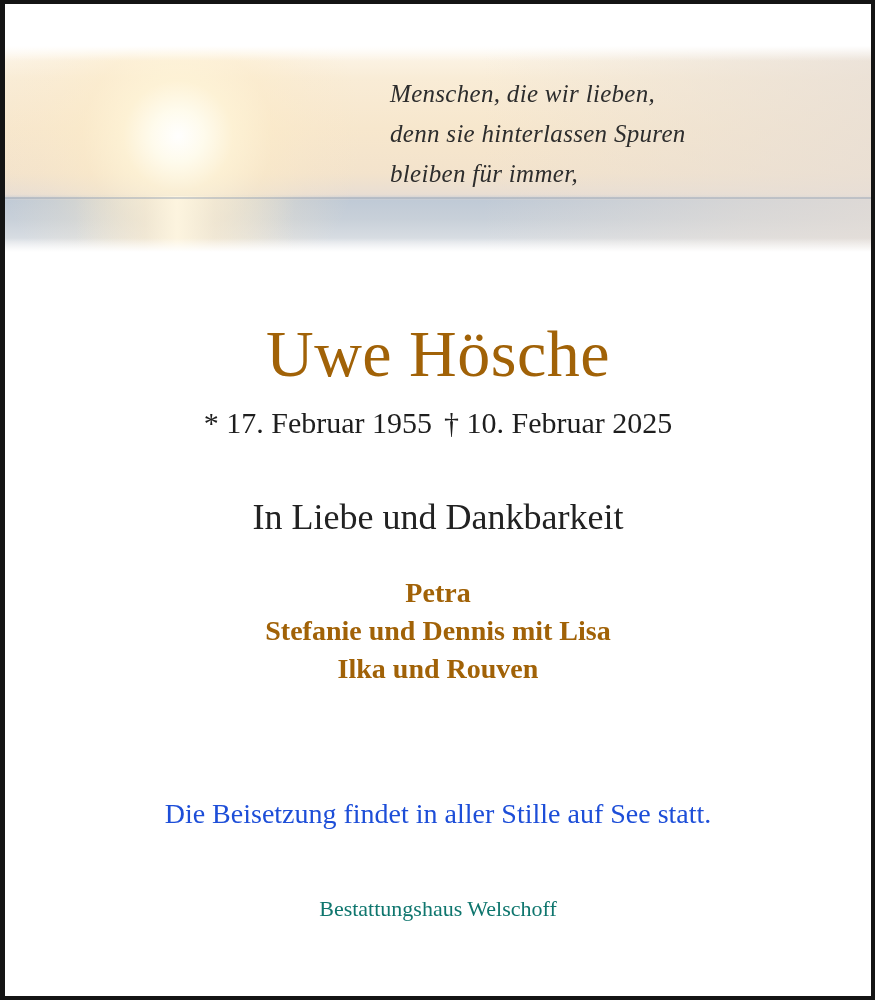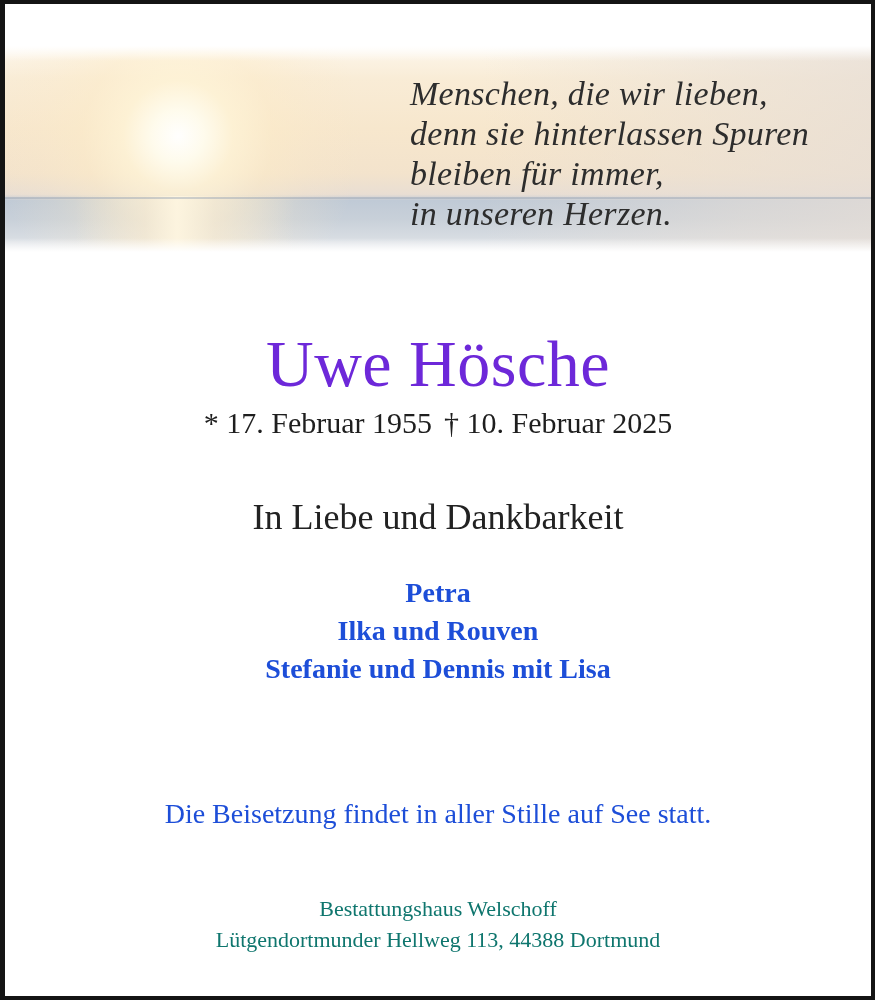--- a/index.html
+++ b/index.html
@@ -90,41 +90,40 @@
     height: 14px;
     background: linear-gradient(rgba(255,255,255,0), #ffffff);
   }
 
   
   .poem {
     position: absolute;
     left: 385px;
     top: 70px;
     font-style: italic;
-    font-size: 34px;
+    font-size: 25px;
     line-height: 40px;
     color: #2d2d2d;
     letter-spacing: 0.3px;
     white-space: nowrap;
-    margin-left: 20px;
   }
 
   
   .centered {
     position: absolute;
     left: 0;
     width: 100%;
     text-align: center;
     white-space: nowrap;
   }
   .name {
-    top: 324px;
+    top: 314px;
     font-size: 66px;
     line-height: 72px;
-    color: #6d28d9;
+    color: #a16207;
     letter-spacing: 0.5px;
   }
   .dates {
     top: 400px;
     font-size: 30px;
     line-height: 38px;
   }
   .dates .death {
     margin-left: 12px;
   }
@@ -132,21 +131,21 @@
     top: 496px;
     font-size: 36px;
     line-height: 34px;
     color: #222222;
   }
   .family {
     top: 570px;
     font-size: 28px;
     line-height: 38px;
     font-weight: bold;
-    color: #1d4ed8;
+    color: #a16207;
   }
   .announcement {
     top: 792px;
     font-size: 28px;
     line-height: 36px;
     color: #1d4ed8;
   }
   .funeral-home {
     top: 889px;
     font-size: 22px;
@@ -165,37 +164,35 @@
     <div class="reflection"></div>
     <div class="horizon-line"></div>
     <div class="fade-top"></div>
     <div class="fade-bottom"></div>
   </div>
 
   <div class="poem">
     <div>Menschen, die wir lieben,</div>
     <div>denn sie hinterlassen Spuren</div>
     <div>bleiben für immer,</div>
-    <div>in unseren Herzen.</div>
   </div>
 
   <div class="centered name">Uwe Hösche</div>
 
   <div class="centered dates">
     <span class="birth">* 17. Februar 1955</span><span class="death">† 10. Februar 2025</span>
   </div>
 
   <div class="centered intro">In Liebe und Dankbarkeit</div>
 
   <div class="centered family">
     <div>Petra</div>
+    <div>Stefanie und Dennis mit Lisa</div>
     <div>Ilka und Rouven</div>
-    <div>Stefanie und Dennis mit Lisa</div>
   </div>
 
   <div class="centered announcement">Die Beisetzung findet in aller Stille auf See statt.</div>
 
   <div class="centered funeral-home">
     <div>Bestattungshaus Welschoff</div>
-    <div>Lütgendortmunder Hellweg 113, 44388 Dortmund</div>
   </div>
 
 </div>
 
 </body></html>

